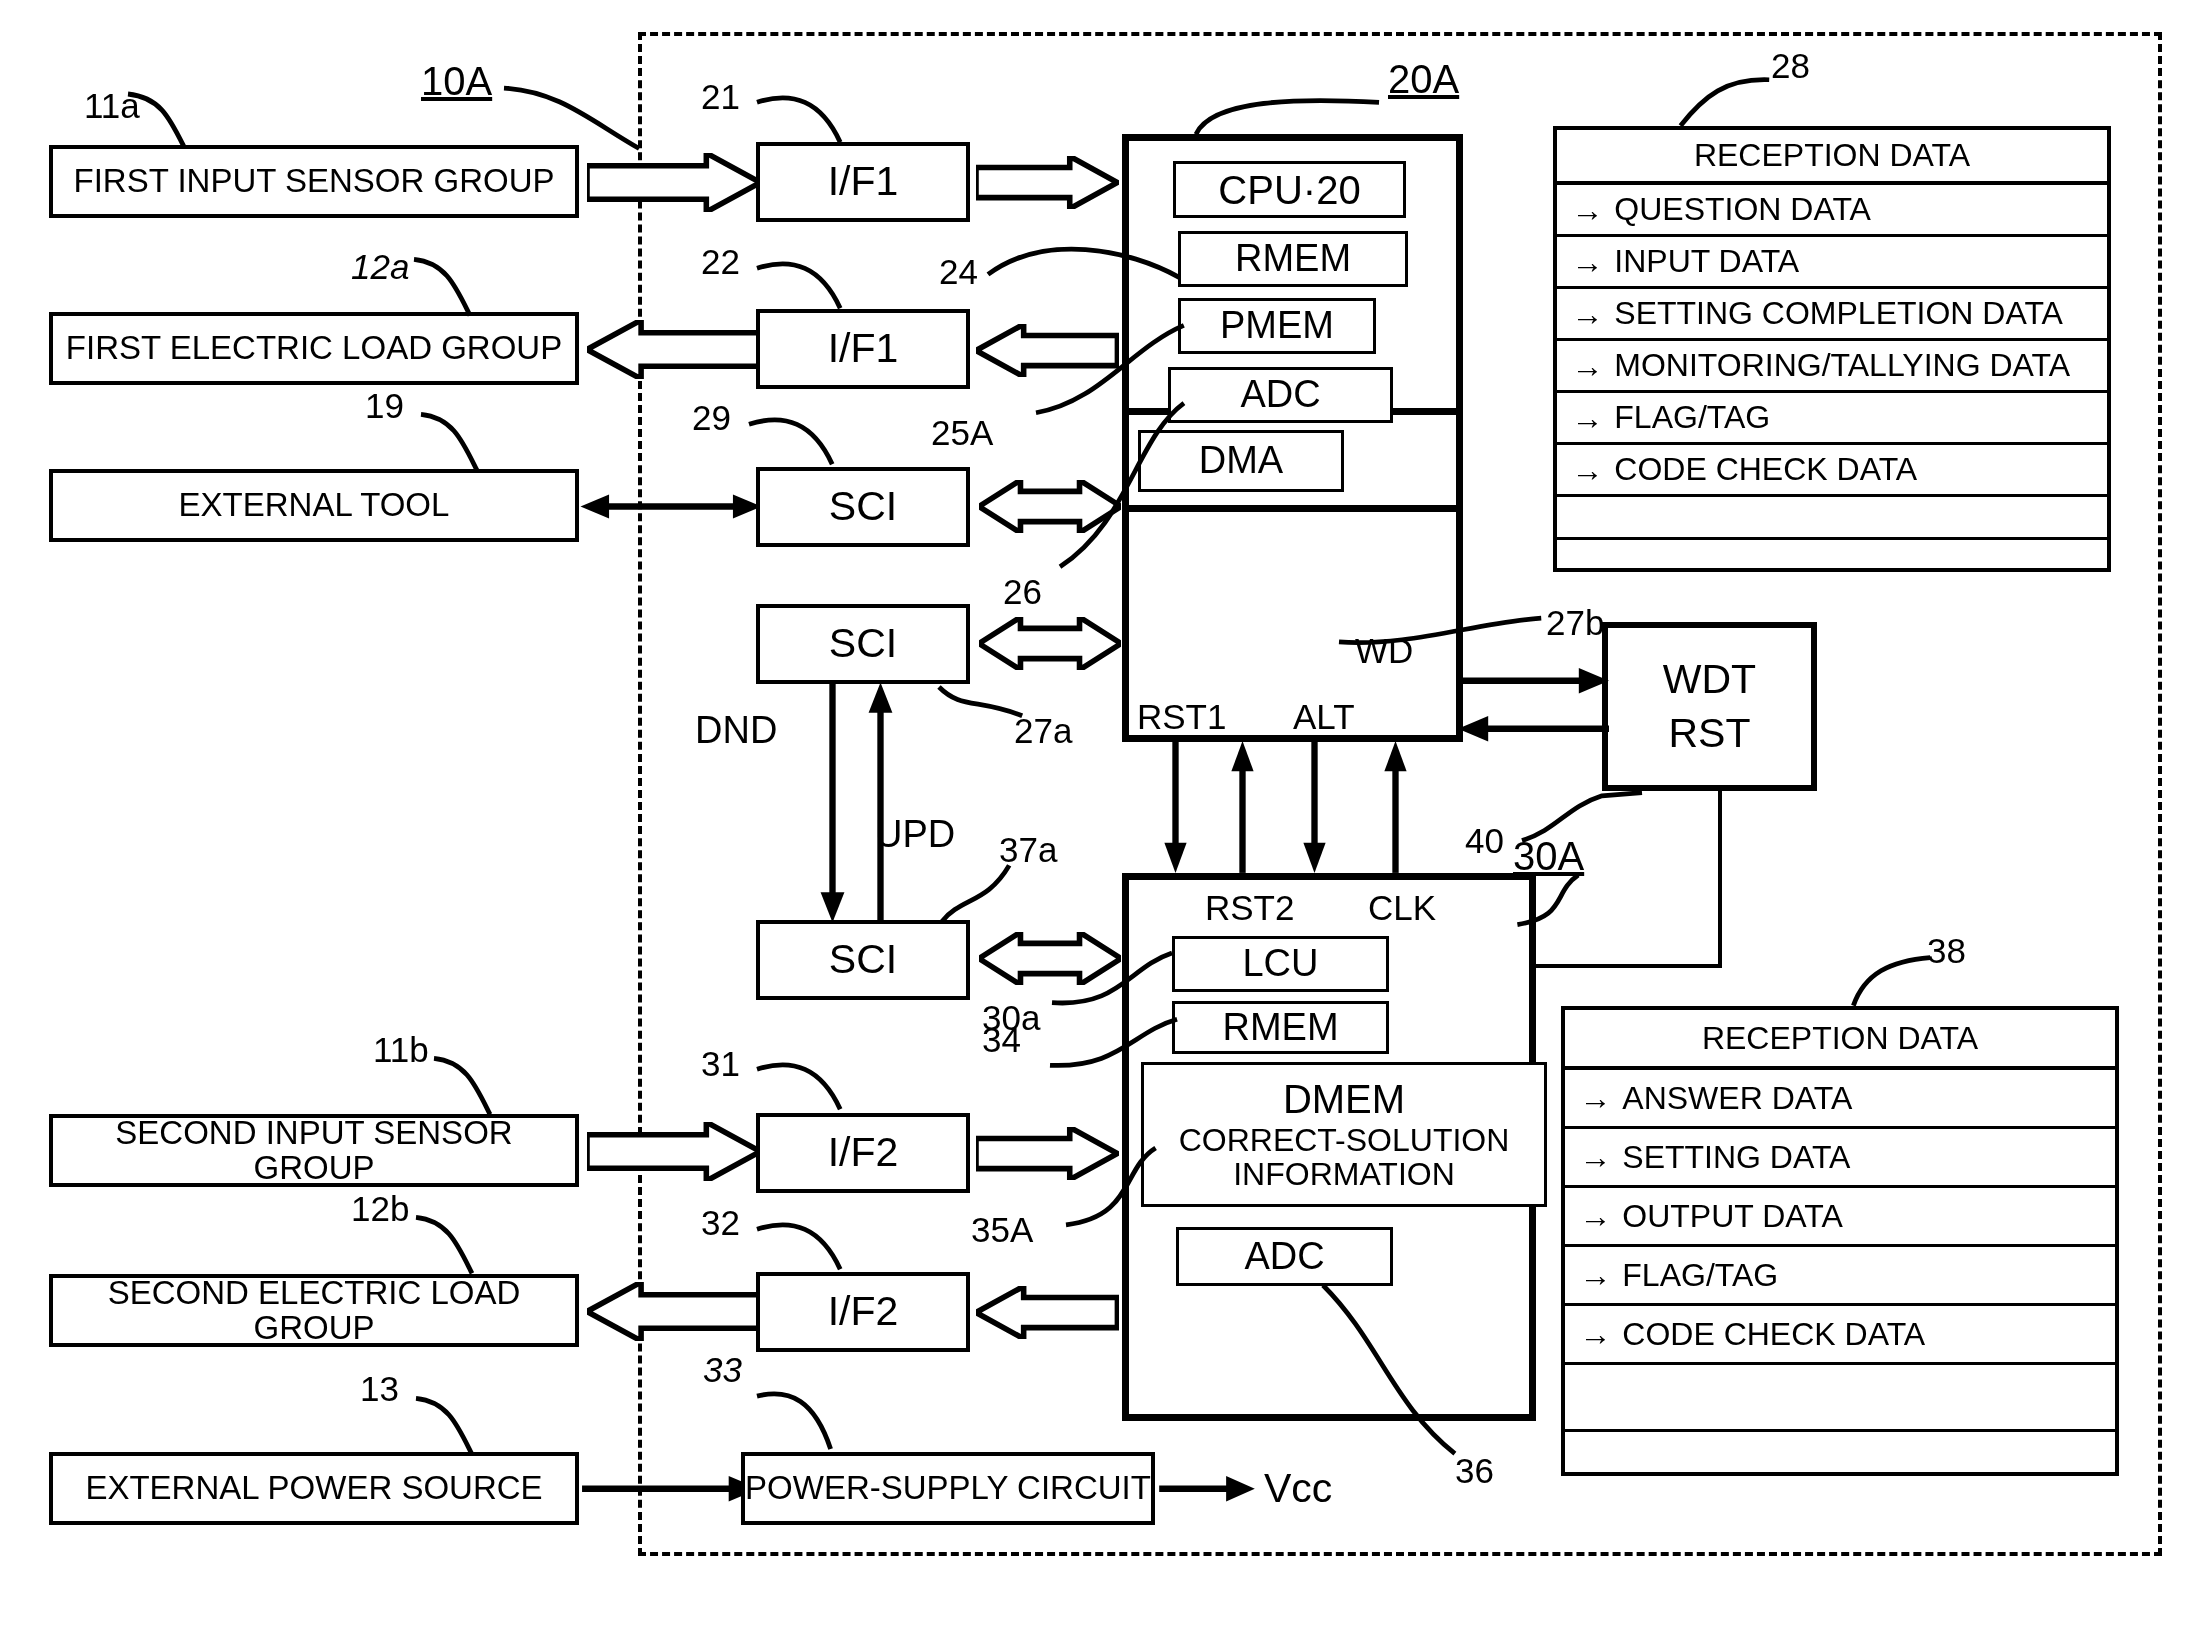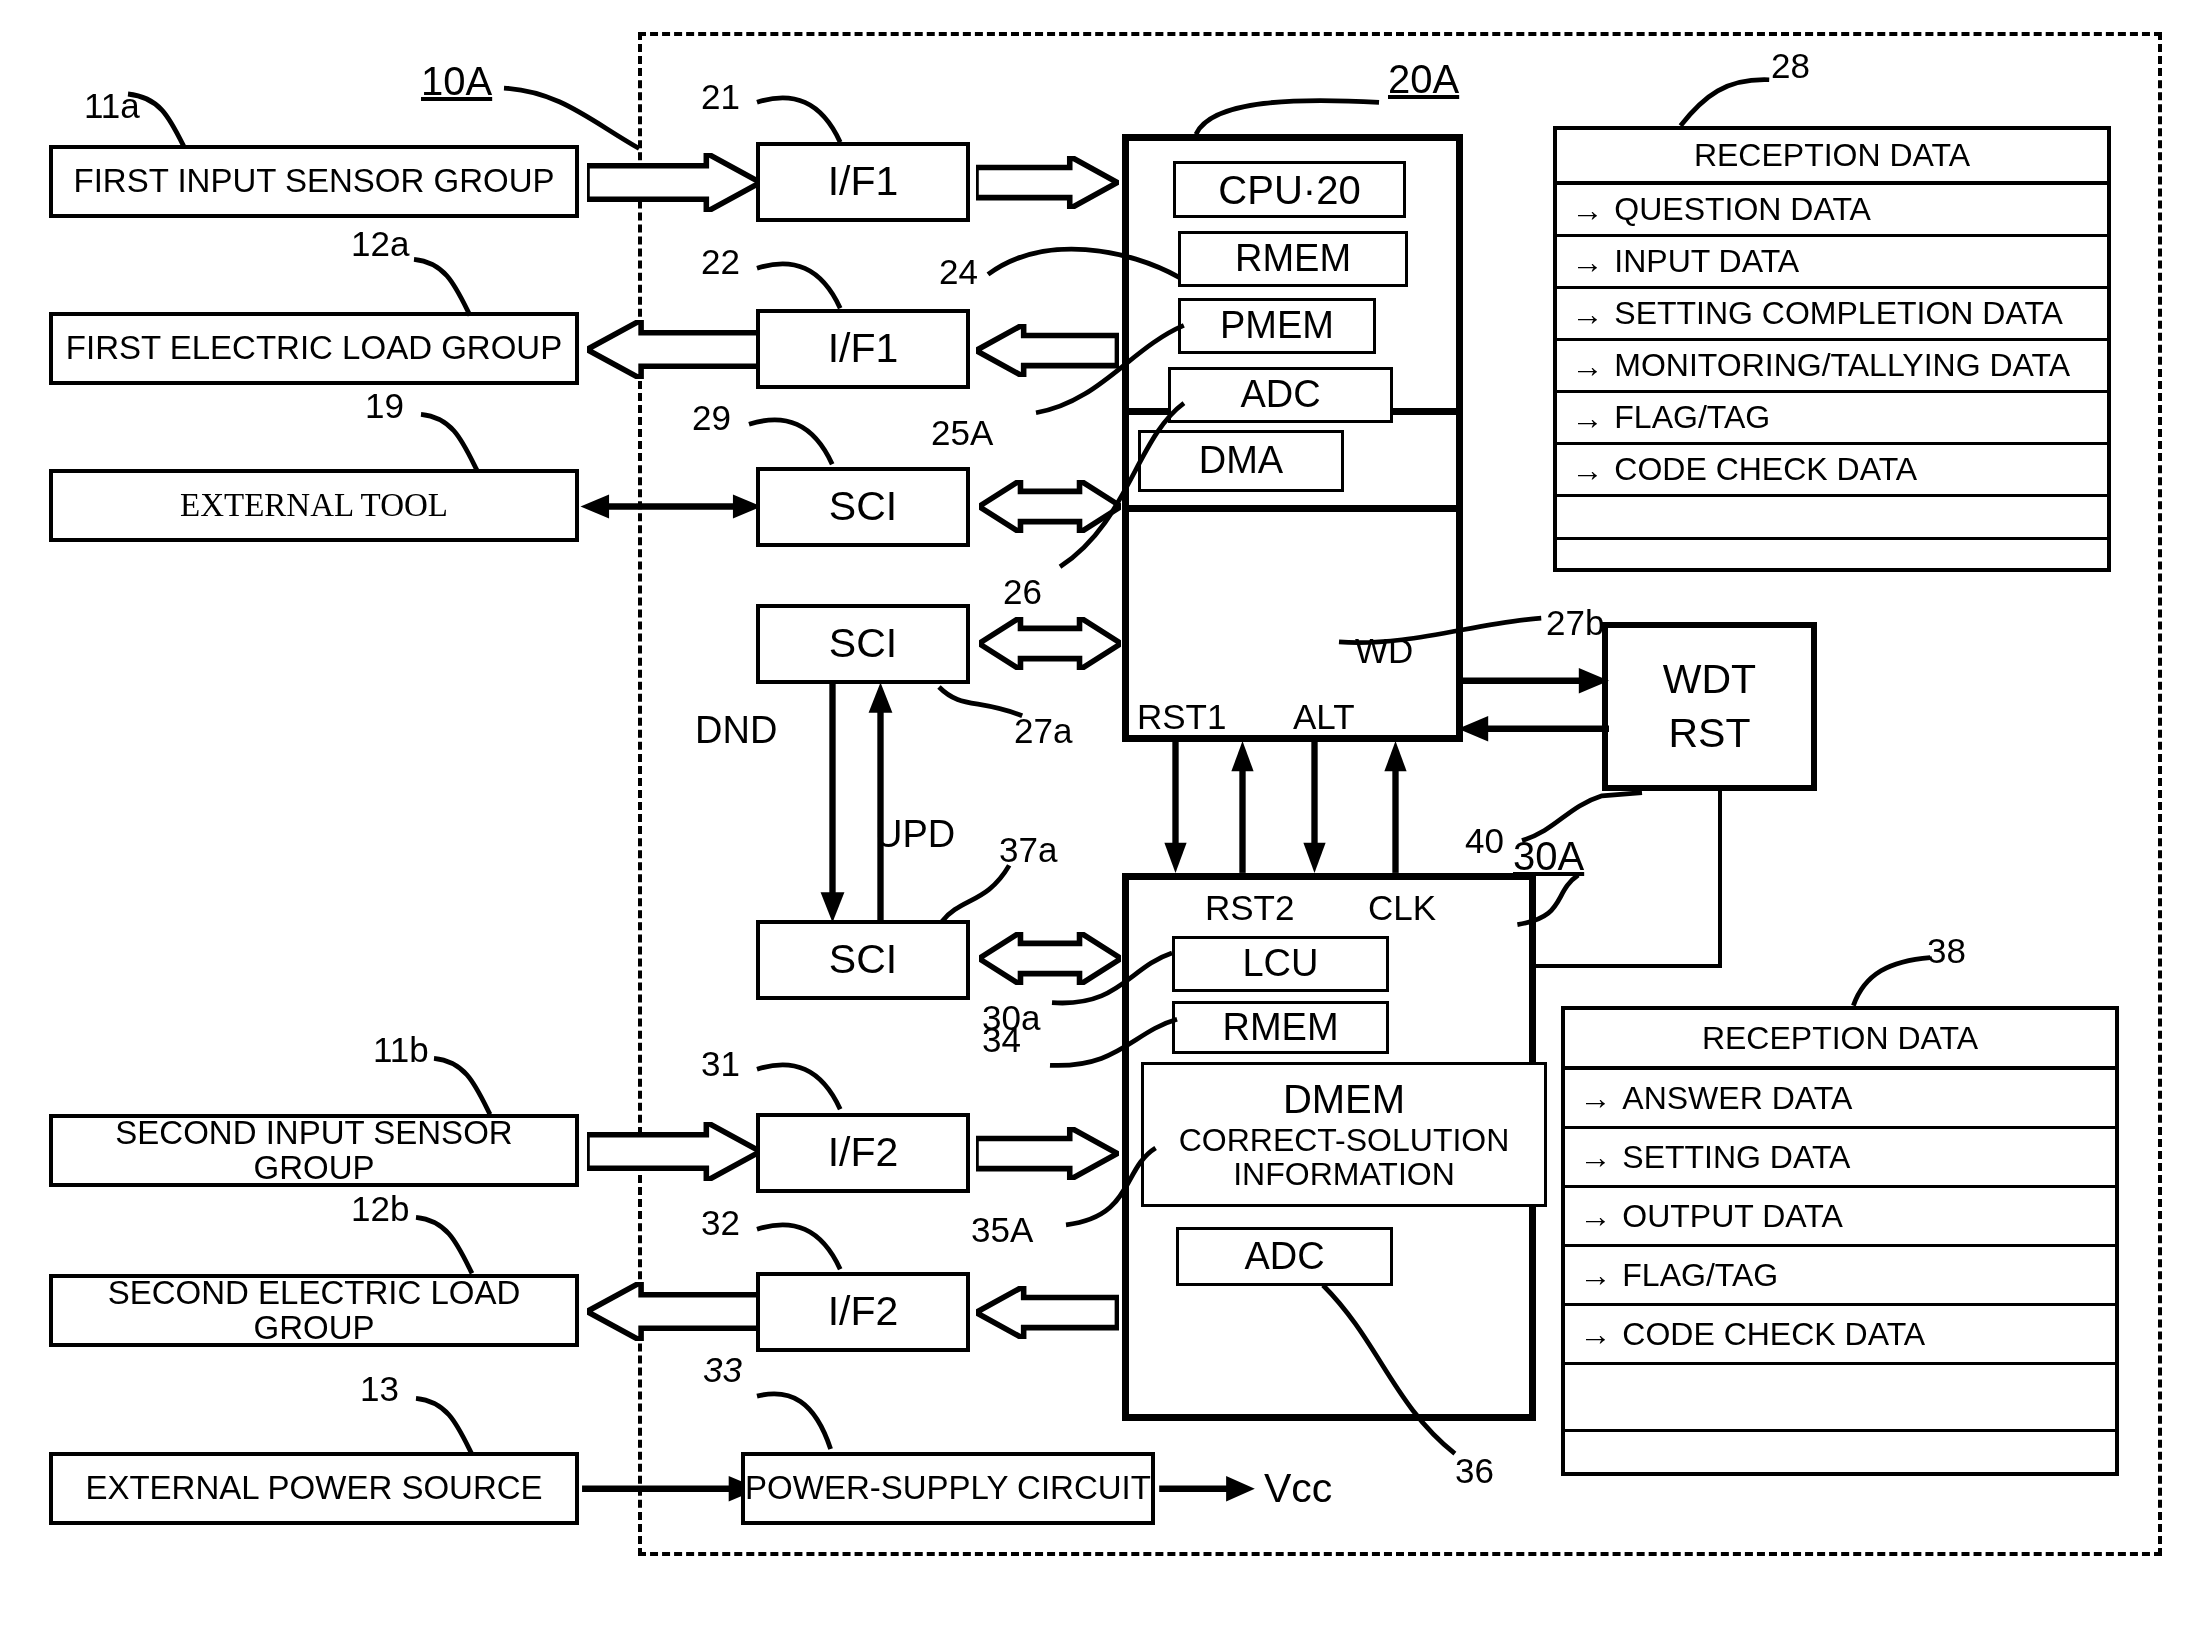--- a/index.html
+++ b/index.html
@@ -59,28 +59,28 @@
   <div class="num" style="left:84px;top:62px;margin-top:24px;">11a</div>
   <div class="leader" style="left:128px;top:86px;">
     <svg width="96" height="72" viewBox="0 0 120 90">
         <path d="M0,10 C40,14 52,40 70,76" stroke="#000" stroke-width="6" fill="none"></path>
       </svg>
   </div>
 
   <div class="box" style="left:49px;top:312px;width:530px;height:73px;font-size:33px;">
     <span>FIRST ELECTRIC LOAD GROUP</span>
   </div>
-  <div class="num" style="left:351px;top:224px;">12a</div>
+  <div class="num" style="left:351px;top:247px;font-style:italic;">12a</div>
   <div class="leader" style="left:414px;top:253px;">
     <svg width="96" height="72" viewBox="0 0 120 90">
         <path d="M0,8 C40,12 52,42 70,78" stroke="#000" stroke-width="6" fill="none"></path>
       </svg>
   </div>
 
-  <div class="box" style="left:49px;top:469px;width:530px;height:73px;font-size:33px;font-family:Liberation Serif, serif;">
+  <div class="box" style="left:49px;top:469px;width:530px;height:73px;font-size:33px;">
     <span>EXTERNAL TOOL</span>
   </div>
   <div class="num" style="left:365px;top:386px;">19</div>
   <div class="leader" style="left:421px;top:408px;">
     <svg width="96" height="72" viewBox="0 0 120 90">
         <path d="M0,8 C40,12 52,42 70,78" stroke="#000" stroke-width="6" fill="none"></path>
       </svg>
   </div>
 
   <div class="box" style="left:49px;top:1114px;width:530px;height:73px;font-size:33px;">

